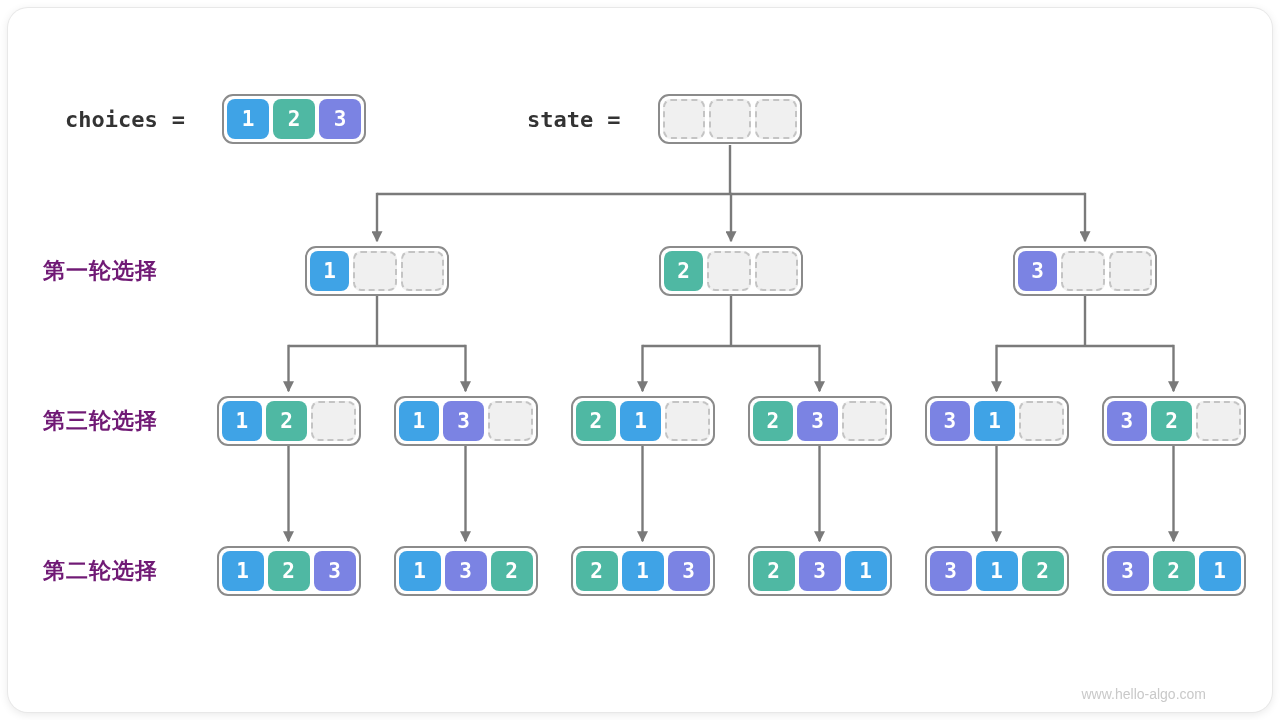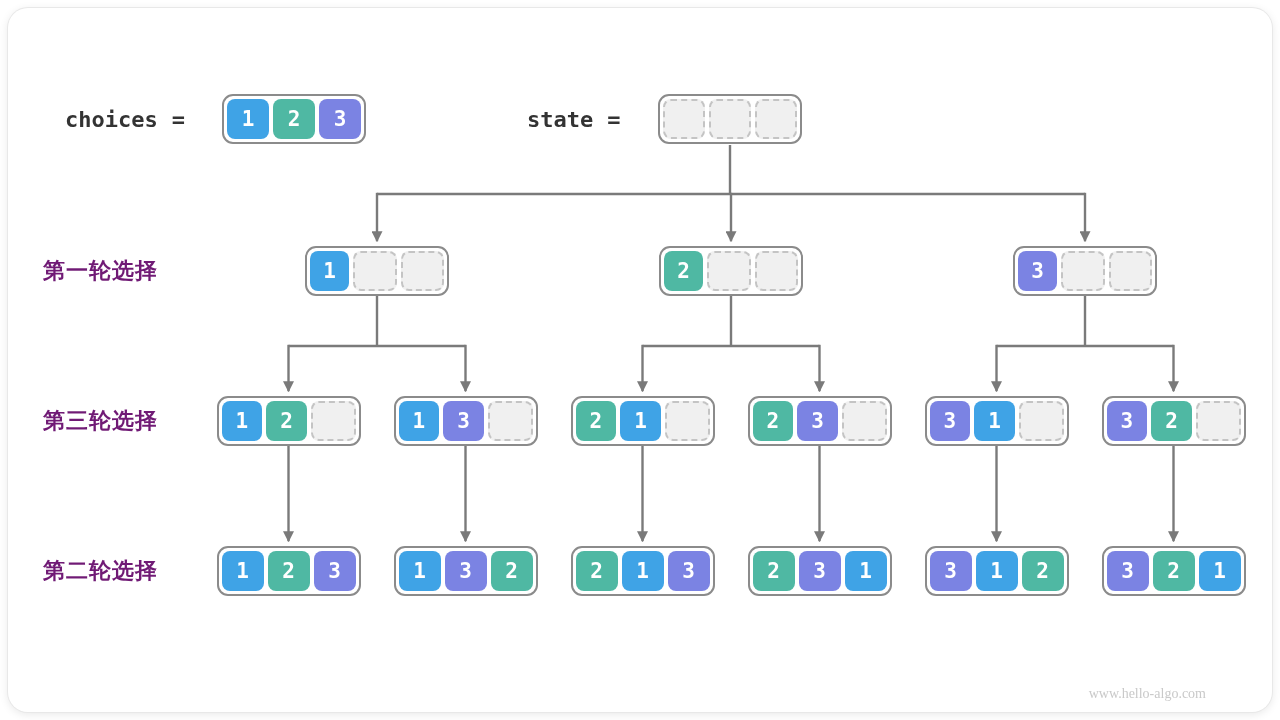--- a/index.html
+++ b/index.html
@@ -24,21 +24,21 @@
   .kwline { position:absolute; height:50px; display:flex; align-items:center; gap:14px;
     font-family:"DejaVu Sans Mono","Liberation Mono",monospace;
     font-weight:bold; font-size:22px; color:#333333; }
   .slot { position:absolute; }
 
   
   .rowlabel { position:absolute; left:35px; height:50px; line-height:50px;
     font-size:22px; font-weight:700; letter-spacing:1px; color:#701a75; }
 
   .watermark { position:absolute; right:66px; top:678px;
-    font-family:Liberation Serif, serif;
+    font-family:Liberation Sans, sans-serif;
     font-size:14px; color:#c9c9c9; }
 </style>
 </head>
 <body>
 
 <div class="card">
 
   <svg id="edges" viewBox="0 0 1280 720" xmlns="http://www.w3.org/2000/svg">
     <defs>
       <marker id="ah" viewBox="0 0 10 10" refX="8" refY="5" markerWidth="11" markerHeight="11" markerUnits="userSpaceOnUse" orient="auto">

